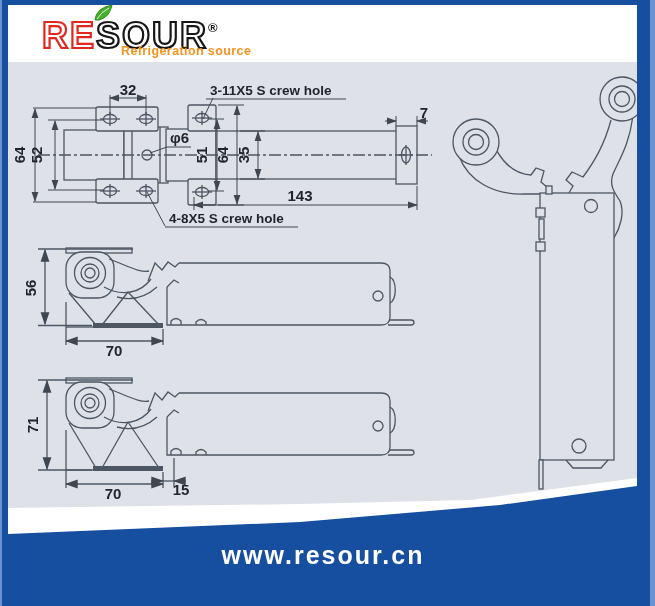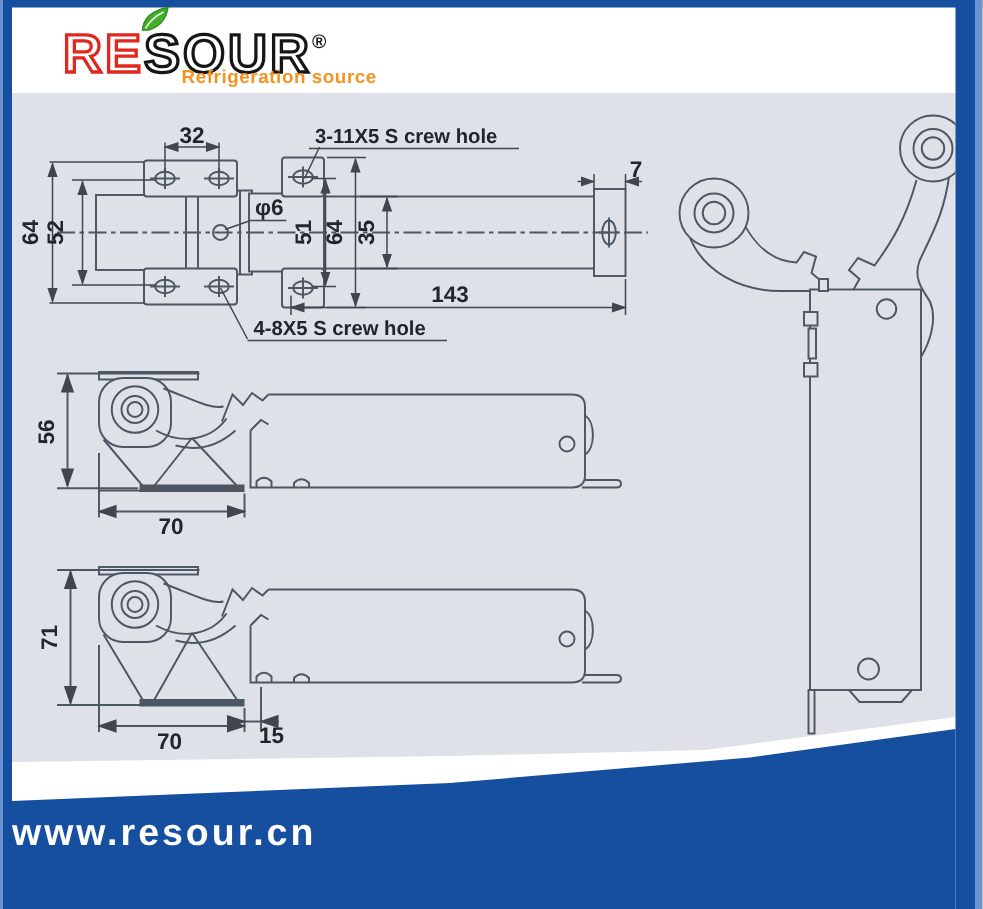--- a/index.html
+++ b/index.html
@@ -24,21 +24,21 @@
   .logo .sour{color:#161616;text-align:right;}
   @supports (-webkit-text-stroke:2px black){
     .logo .re{color:#fff;-webkit-text-stroke:2.2px #e02820;}
     .logo .sour{color:#fff;-webkit-text-stroke:2.2px #161616;}
   }
   .logo .reg{font-size:13px;vertical-align:16px;letter-spacing:0;color:#161616;
              -webkit-text-stroke:0;}
   .leaf{position:absolute;left:51px;top:-5px;}
   .tagline{position:absolute;left:89px;top:44px;font-weight:bold;font-size:12.5px;
            color:#f6921e;letter-spacing:0.4px;padding-left:32px;}
-  .site-url{position:absolute;left:8px;width:630px;top:541px;
+  .site-url{position:absolute;left:8px;width:630px;top:541px;text-align:center;
             font-size:25px;font-weight:bold;color:#ffffff;letter-spacing:2px;}
 </style>
 </head>
 <body>
 
 <div class="stage">
 
 <svg width="655" height="606" viewBox="0 0 655 606">
   <defs>
     <marker id="ar" viewBox="0 0 10 8" refX="9" refY="4" markerWidth="10" markerHeight="8" orient="auto-start-reverse">

